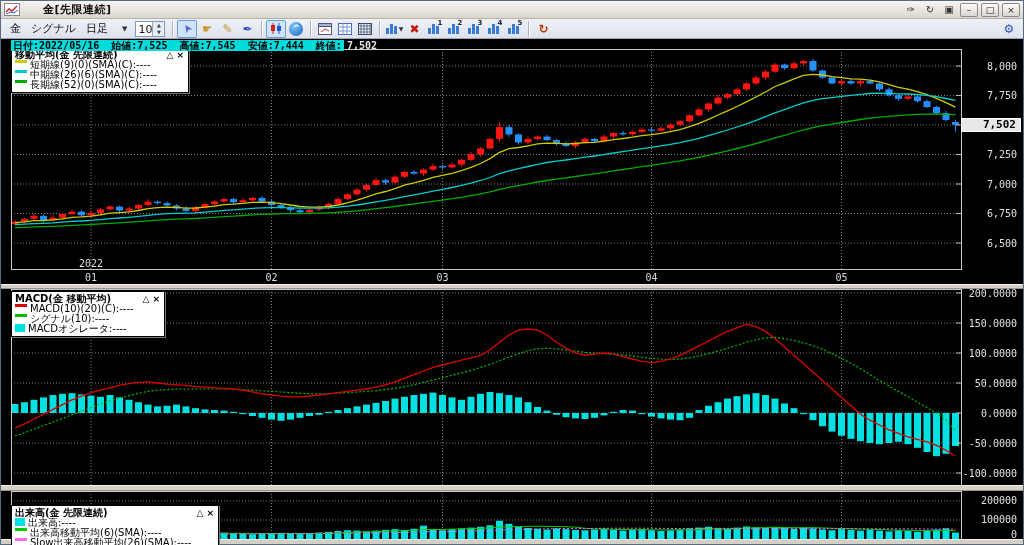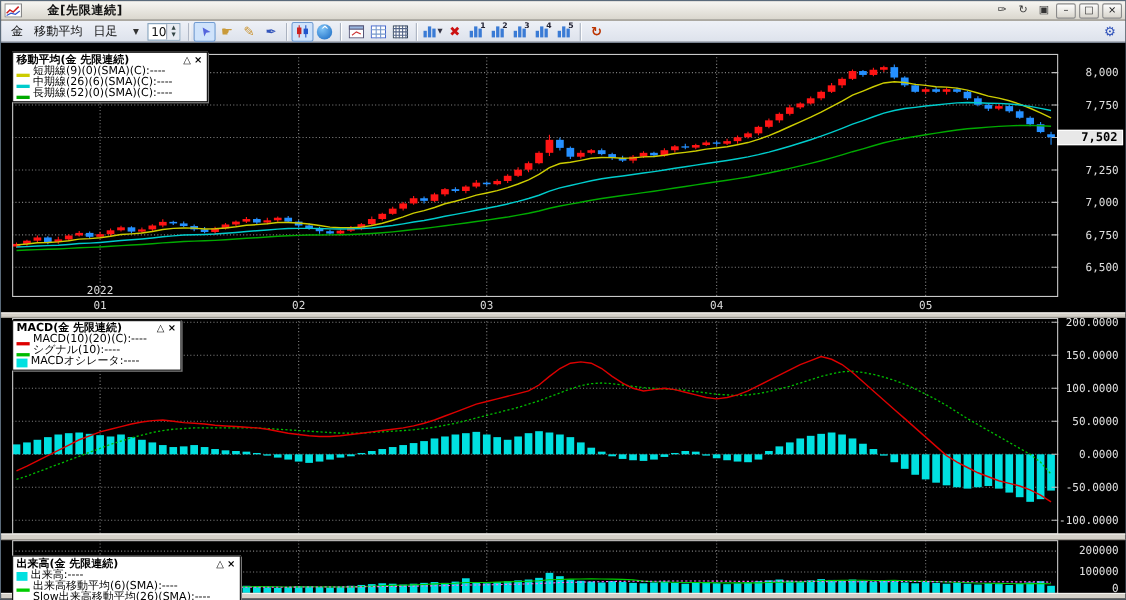--- a/index.html
+++ b/index.html
@@ -65,21 +65,21 @@
   .infobar .cyanpart { background:#00dcdc; color:#000; padding:0 2px; }
   .infobar .whitepart { color:#e6e6e6; padding-left:3px; }
   .infobar span { letter-spacing:0; }
 
   .legend { position:absolute; z-index:5; background:#fff; border:1px solid #000;
             box-shadow:1px 1px 0 #777; font-size:10px; color:#000; padding:1px 3px 2px 3px; }
   .legend .lg-title { display:flex; align-items:flex-end; font-weight:bold; font-size:10px;
                       line-height:11px; white-space:nowrap; }
   .legend .lg-btns { margin-left:auto; display:flex; gap:1px; }
   .legend .lg-btn { font-size:9px; line-height:10px; padding:0 1px; color:#000; }
-  .legend .lg-row { display:flex; align-items:flex-end; line-height:10px; height:10px;
+  .legend .lg-row { display:flex; align-items:flex-start; line-height:10px; height:10px;
                     white-space:nowrap; font-size:10px; }
   .swatch { width:12px; height:3px; margin-right:3px; flex:none; }
   .swatch.block { height:8px; width:10px; }
 
   .price-badge { position:absolute; left:960px; width:60px; height:14px; z-index:4;
                  background:#e8e8e8; border:1px solid #fff; color:#000;
                  font-family:"DejaVu Sans Mono",monospace; font-size:11px; font-weight:bold;
                  text-align:right; padding:0 4px; line-height:12px; }
 
   .sep-h { position:absolute; left:0; width:1022px; background:#d4d0c8;
@@ -104,21 +104,21 @@
       <span class="tb-flat">↻</span>
       <span class="tb-flat">▣</span>
       <span class="winbtn">–</span>
       <span class="winbtn">□</span>
       <span class="winbtn">×</span>
     </div>
   </div>
 
   <div class="toolbar">
     <span class="tlabel">金</span>
-    <span class="tlabel">移動平均</span>
+    <span class="tlabel">シグナル</span>
     <div class="dd">
       <span>日足</span>
       <span class="car">▼</span>
     </div>
     <div class="spinner">
       <span class="val">100</span>
       <span class="arrows">
         <span>▲</span>
         <span>▼</span>
       </span>
@@ -717,20 +717,28 @@
           <text x="1016" y="499" fill="#e0e0e0" text-anchor="end" font-size="10" class="svg-text">0</text>
         </g>
         <rect x="10.5" y="10.5" width="950" height="220" fill="none" stroke="#c8c8c8" stroke-width="1"></rect>
         <rect x="10" y="10" width="950" height="220" fill="transparent"></rect>
         <rect x="10.5" y="250.5" width="950" height="196" fill="none" stroke="#c8c8c8" stroke-width="1"></rect>
         <rect x="10" y="250" width="950" height="196" fill="transparent"></rect>
         <rect x="10.5" y="452.5" width="950" height="48" fill="none" stroke="#c8c8c8" stroke-width="1"></rect>
         <rect x="10" y="452" width="950" height="48" fill="transparent"></rect>
       </svg>
 
+    <div class="infobar">
+      <span class="cyanpart">
+        <span>日付:</span><span>2022/05/16</span>&nbsp;
+        <span>始値:</span><span>7,525</span>&nbsp;
+        <span>高値:</span><span>7,545</span>&nbsp;
+        <span>安値:</span><span>7,444</span>&nbsp;
+        <span>終値:</span></span><span class="whitepart">7,502</span>
+    </div>
 
     <div class="legend" id="legend-ma" style="left:10px; top:8px; width:178px;">
         <div class="lg-title">
           <span>移動平均(金 先限連続)</span>
           <span class="lg-btns">
             <span class="lg-btn">△</span>
             <span class="lg-btn">×</span>
           </span>
         </div>
         <div class="lg-row">
@@ -741,21 +749,21 @@
           <span class="swatch" style="background: rgb(0, 204, 204);"></span>
           <span>中期線(26)(6)(SMA)(C):----</span>
         </div>
         <div class="lg-row">
           <span class="swatch" style="background: rgb(0, 170, 0);"></span>
           <span>長期線(52)(0)(SMA)(C):----</span>
         </div>
       </div>
     <div class="legend" id="legend-macd" style="left:10px; top:252px; width:154px;">
         <div class="lg-title">
-          <span>MACD(金 先限連続)</span>
+          <span>MACD(金 移動平均)</span>
           <span class="lg-btns">
             <span class="lg-btn">△</span>
             <span class="lg-btn">×</span>
           </span>
         </div>
         <div class="lg-row">
           <span class="swatch" style="background: rgb(221, 0, 0);"></span>
           <span>MACD(10)(20)(C):----</span>
         </div>
         <div class="lg-row">

